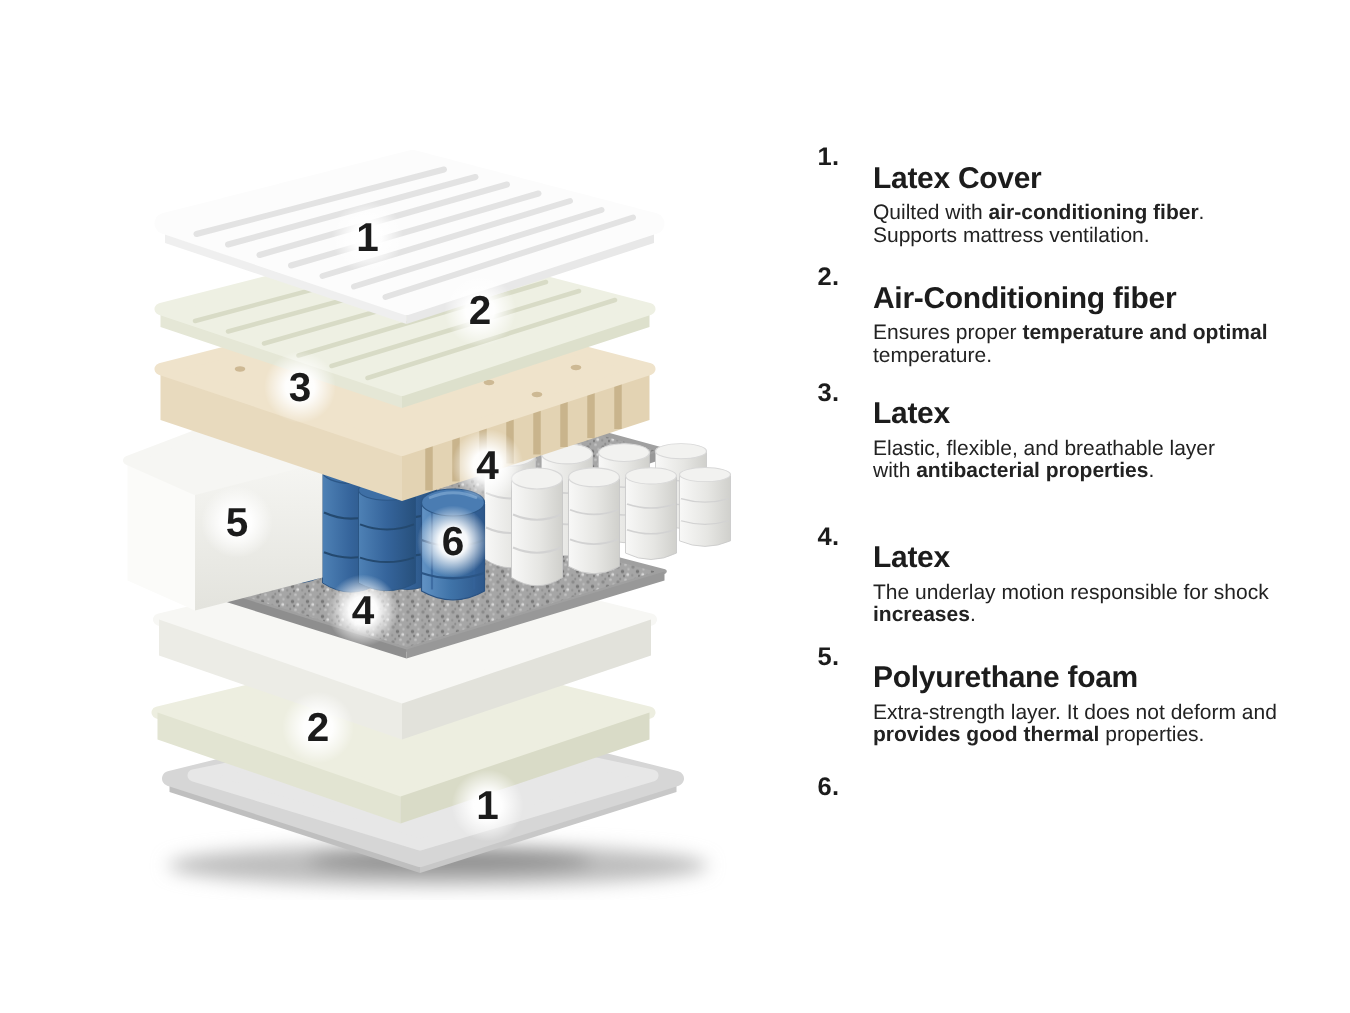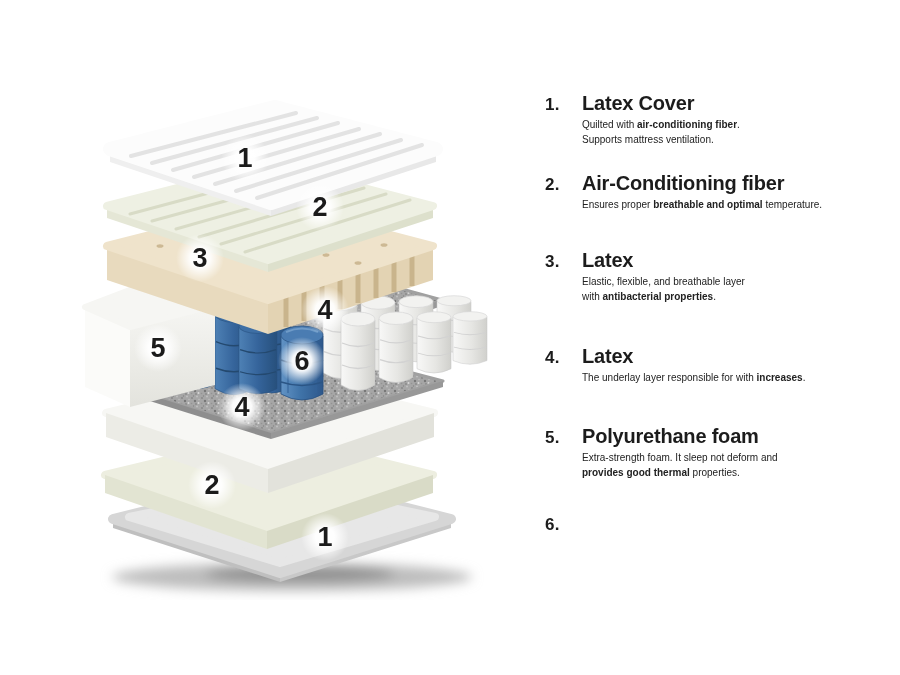--- a/index.html
+++ b/index.html
@@ -8,27 +8,27 @@
     width:900px;height:675px;position:relative;background:#ffffff;
     font-family:"Liberation Sans", sans-serif;color:#1c1c1c;overflow:hidden;
   }
   .diagram{position:absolute;left:30px;top:55px;width:470px;height:545px;}
   .legend{position:absolute;left:0;top:0;width:900px;height:675px;}
   .legend-item{position:absolute;left:545px;display:flex;align-items:flex-start;}
   .legend-num{
     width:30px;flex:0 0 30px;font-size:17px;font-weight:bold;
     padding-top:3px;letter-spacing:0.2px;
   }
-  .legend-body{margin-left:7px;width:315px;}
+  .legend-body{margin-left:7px;width:315px;margin-top:16px;}
   .legend-title{
     margin:0 0 4px 0;font-size:20px;line-height:22px;font-weight:bold;
     letter-spacing:-0.2px;white-space:nowrap;
   }
   .legend-desc{
-    margin:0;font-size:10px;line-height:14.5px;white-space:pre-line;
+    margin:0;font-size:14px;line-height:14.5px;white-space:pre-line;
     color:#222222;
   }
   .legend-desc b{font-weight:bold;}
   svg text.lnum{
     font-family:"Liberation Sans",sans-serif;font-weight:bold;font-size:27px;fill:#1b1b1b;
   }
 </style>
 </head>
 <body>
 
@@ -267,46 +267,46 @@
       <h3 class="legend-title">Latex Cover</h3>
       <p class="legend-desc"><span>Quilted with </span><b>air-conditioning fiber</b><span>.
 Supports mattress ventilation.</span></p>
     </div>
   </div>
 
   <div class="legend-item" style="top:172px">
     <div class="legend-num">2.</div>
     <div class="legend-body">
       <h3 class="legend-title">Air-Conditioning fiber</h3>
-      <p class="legend-desc"><span>Ensures proper </span><b>breathable and optimal</b><span> temperature.</span></p>
+      <p class="legend-desc"><span>Ensures proper </span><b>temperature and optimal</b><span> temperature.</span></p>
     </div>
   </div>
 
   <div class="legend-item" style="top:249px">
     <div class="legend-num">3.</div>
     <div class="legend-body">
       <h3 class="legend-title">Latex</h3>
       <p class="legend-desc"><span>Elastic, flexible, and breathable layer
 with </span><b>antibacterial properties</b><span>.</span></p>
     </div>
   </div>
 
   <div class="legend-item" style="top:345px">
     <div class="legend-num">4.</div>
     <div class="legend-body">
       <h3 class="legend-title">Latex</h3>
-      <p class="legend-desc"><span>The underlay layer responsible for with </span><b>increases</b><span>.</span></p>
+      <p class="legend-desc"><span>The underlay motion responsible for shock </span><b>increases</b><span>.</span></p>
     </div>
   </div>
 
   <div class="legend-item" style="top:425px">
     <div class="legend-num">5.</div>
     <div class="legend-body">
       <h3 class="legend-title">Polyurethane foam</h3>
-      <p class="legend-desc"><span>Extra-strength foam. It sleep not deform and
+      <p class="legend-desc"><span>Extra-strength layer. It does not deform and
 </span><b>provides good thermal</b><span> properties.</span></p>
     </div>
   </div>
 
   <div class="legend-item" style="top:512px">
     <div class="legend-num">6.</div>
   </div>
 
 </div>
 

